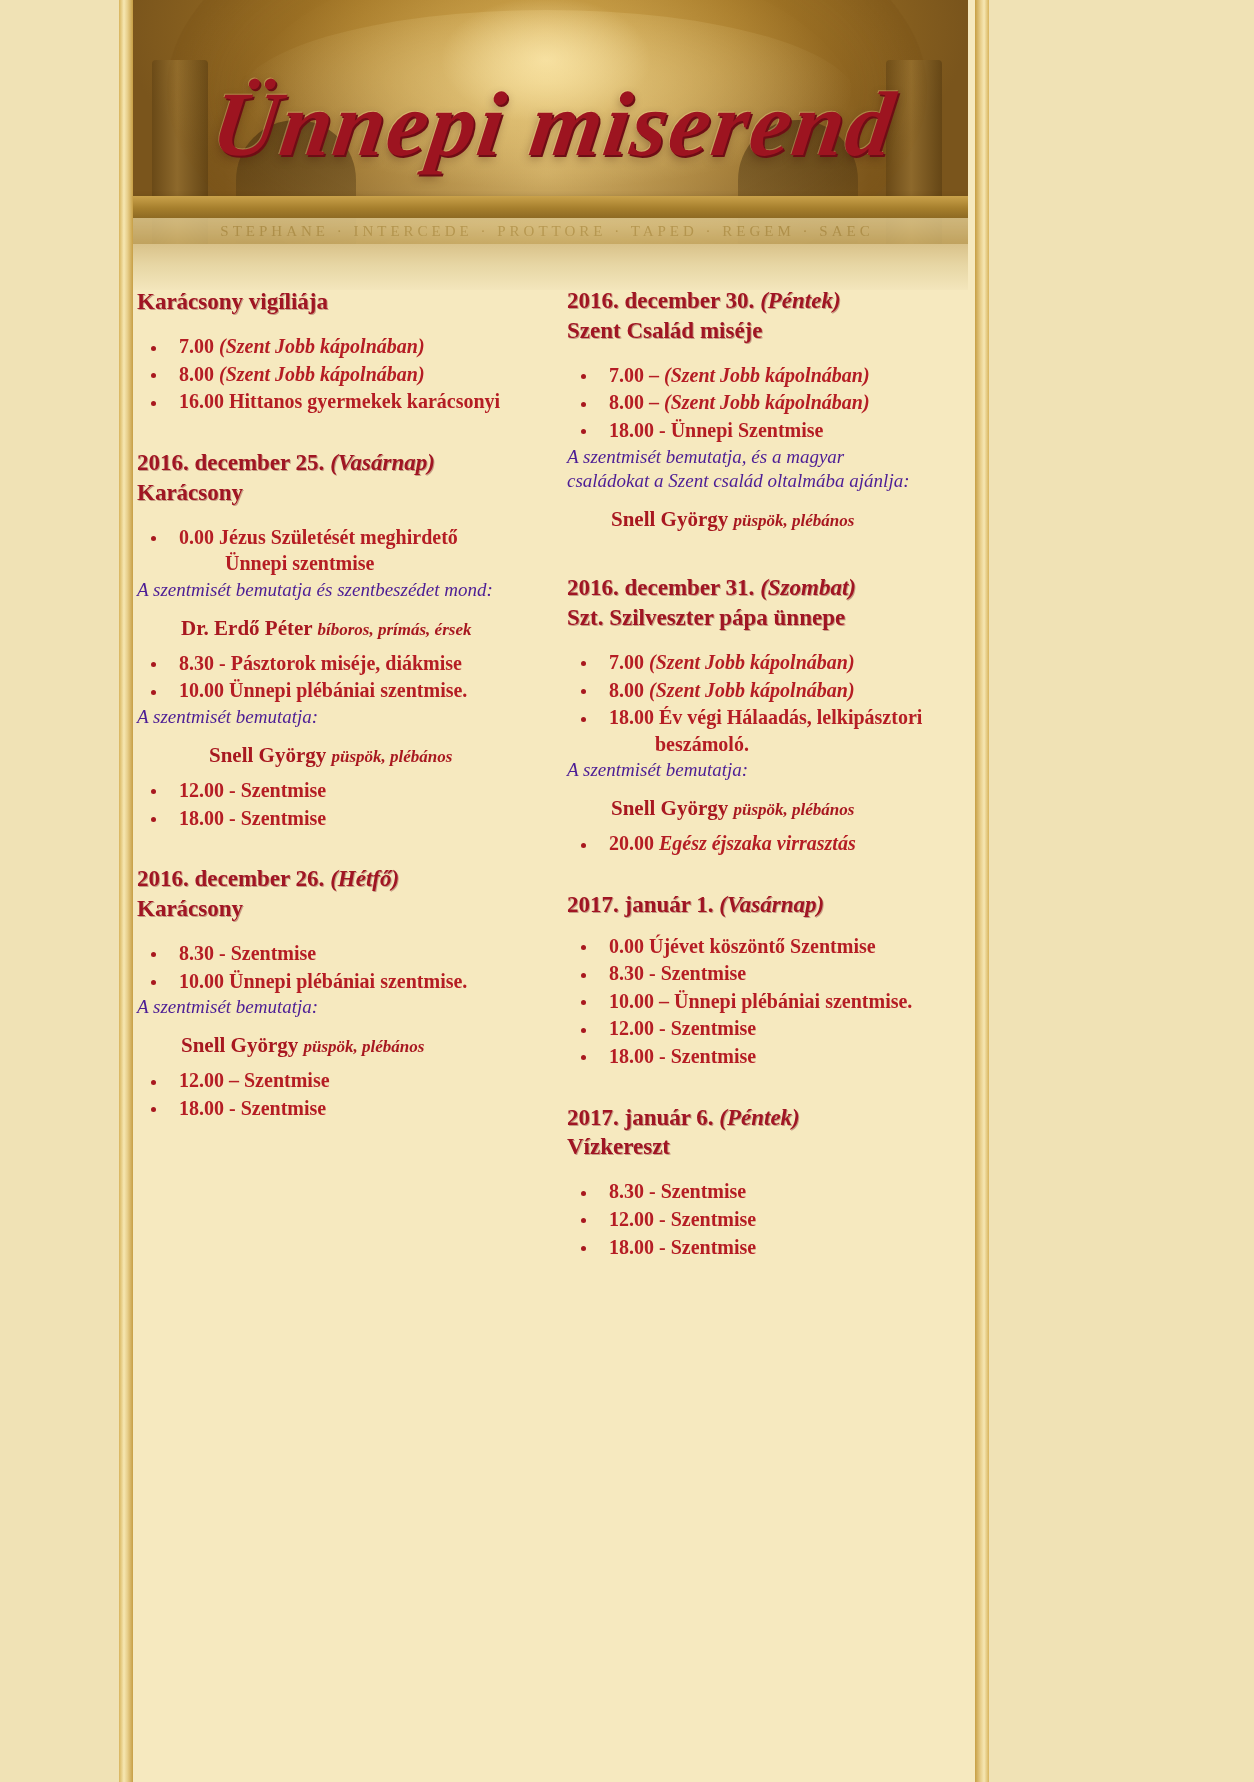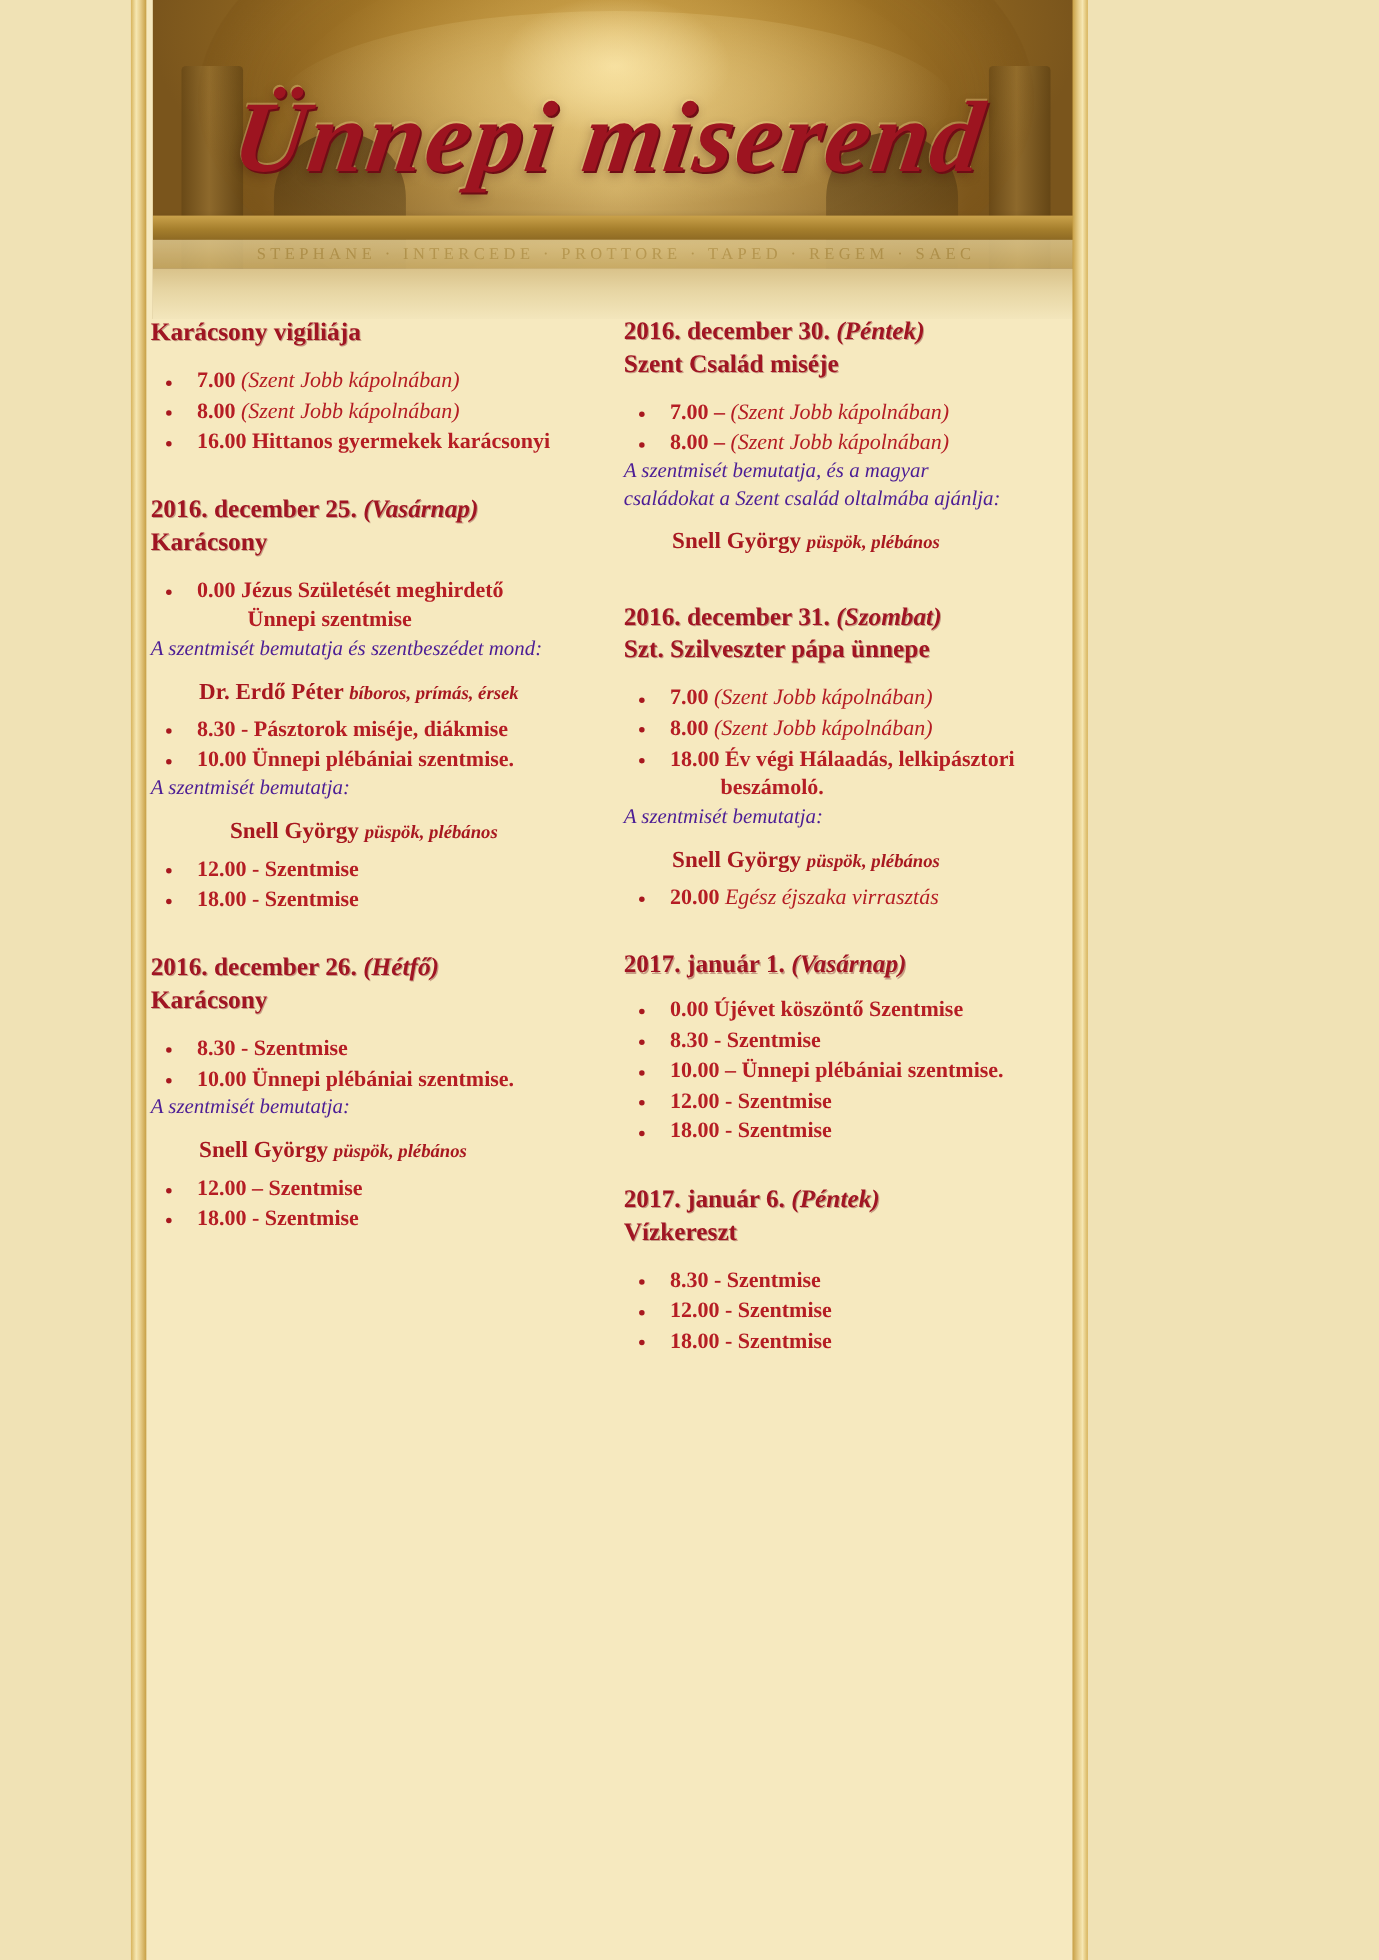--- a/index.html
+++ b/index.html
@@ -17,21 +17,21 @@
   .gold-edge.right{left:975px;
     background:linear-gradient(90deg,#c79f45 0%,#e8cf8c 40%,#f6e7b2 65%,#d8b45c 100%);}
   .outer-fill{position:absolute;top:0;bottom:0;background:#f0e2b5;}
   .outer-fill.l{left:0;width:119px;}
   .outer-fill.r{left:989px;right:0;}
 
   .paper{position:absolute;left:133px;top:0;width:842px;bottom:0;background:#f6e9bf;}
 
   
   #header-photo{
-    position:absolute;left:139px;top:0;width:842px;height:290px;overflow:hidden;
+    position:absolute;left:126px;top:0;width:842px;height:290px;overflow:hidden;
     background:
       radial-gradient(ellipse 150px 90px at 420px 60px, rgba(255,240,190,.85), rgba(0,0,0,0) 70%),
       radial-gradient(ellipse 420px 210px at 420px 30px, #c79a3c 0%, #a97c28 45%, #8d6420 75%, #7a551c 100%),
       linear-gradient(180deg,#8a6322 0%,#a9802c 30%,#c8a246 55%,#ddc181 78%,#f0e2b5 100%);
   }
   #header-photo .dome-ring{
     position:absolute;left:50%;transform:translateX(-50%);
     border-radius:50%;
   }
   #header-photo .ring1{top:-120px;width:760px;height:420px;
@@ -103,21 +103,21 @@
   ul.times li{
     position:relative;
     color:#b51d24;font-weight:700;font-size:20px;line-height:1.33;
     padding-left:42px;margin:0 0 1px 0;
     text-indent:0;
   }
   ul.times li::before{
     content:"";position:absolute;left:14px;top:.62em;
     width:5px;height:5px;border-radius:50%;background:#a8181f;
   }
-  ul.times li .loc{font-style:italic;font-weight:400;}
+  ul.times li .loc{font-style:italic;font-weight:700;}
   ul.times li .wrap2{display:block;padding-left:46px;}
 
   p.note{
     color:#4c1d95;font-style:italic;font-weight:400;
     font-size:19px;line-height:1.3;margin:1px 0 0 0;padding:0;
   }
   p.celebrant{
     color:#a81820;font-weight:700;font-size:21px;line-height:1.3;
     margin:12px 0 8px 0;padding-left:44px;
   }
@@ -204,20 +204,21 @@
         </div>
       </div>
     <div class="column" id="col-right">
         <div class="day-block">
           <div class="day-head"><span>2016. december 30.</span> <span class="dow">(Péntek)</span></div>
           <div class="day-feast"><span>Szent Család miséje</span></div>
           <div class="gap-s"></div>
           <ul class="times">
             <li><span>7.00</span> <span>–</span> <span class="loc">(Szent Jobb kápolnában)</span></li>
             <li><span>8.00</span> <span>–</span> <span class="loc">(Szent Jobb kápolnában)</span></li>
+            <li><span>18.00</span> <span>-</span> <span>Ünnepi Szentmise</span></li>
           </ul>
           <p class="note"><span>A szentmisét bemutatja, és a magyar</span><br><span class="">családokat a Szent család oltalmába ajánlja:</span></p>
           <p class="celebrant"><span>Snell György</span> <span class="role">püspök, plébános</span></p>
           <div class="gap-l"></div>
         </div>
         <div class="day-block">
           <div class="day-head"><span>2016. december 31.</span> <span class="dow">(Szombat)</span></div>
           <div class="day-feast"><span>Szt. Szilveszter pápa ünnepe</span></div>
           <div class="gap-s"></div>
           <ul class="times">

